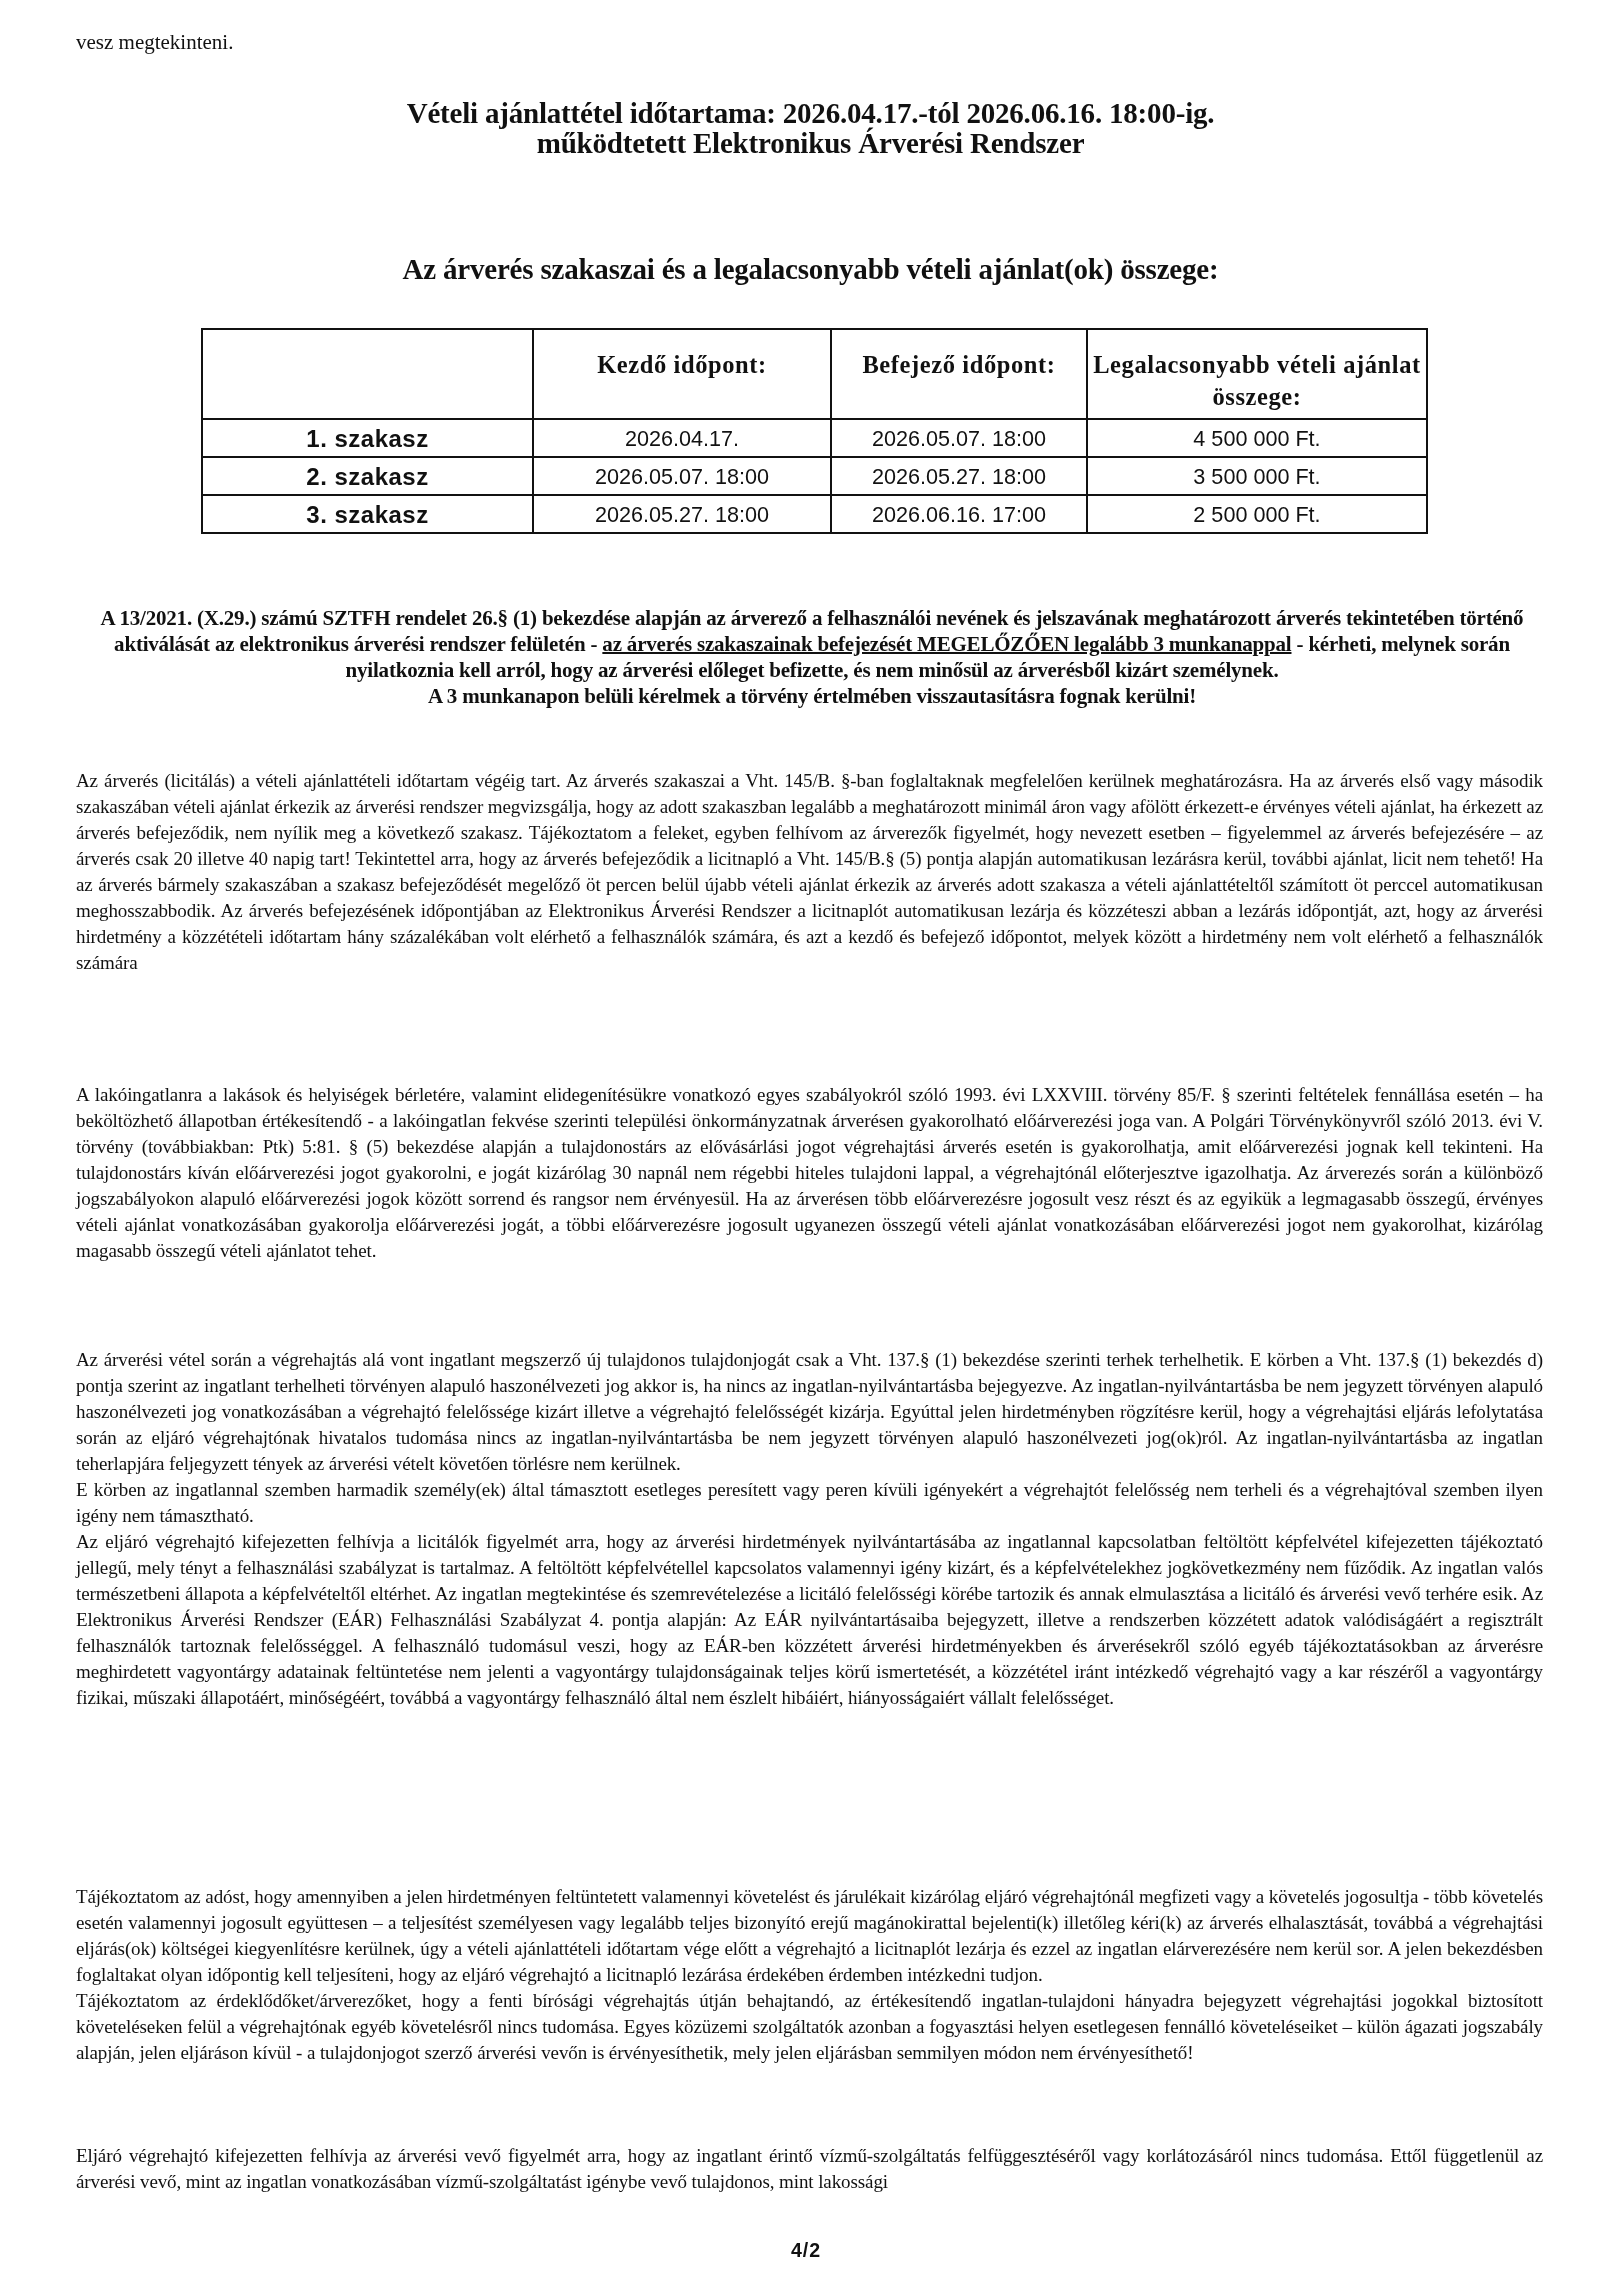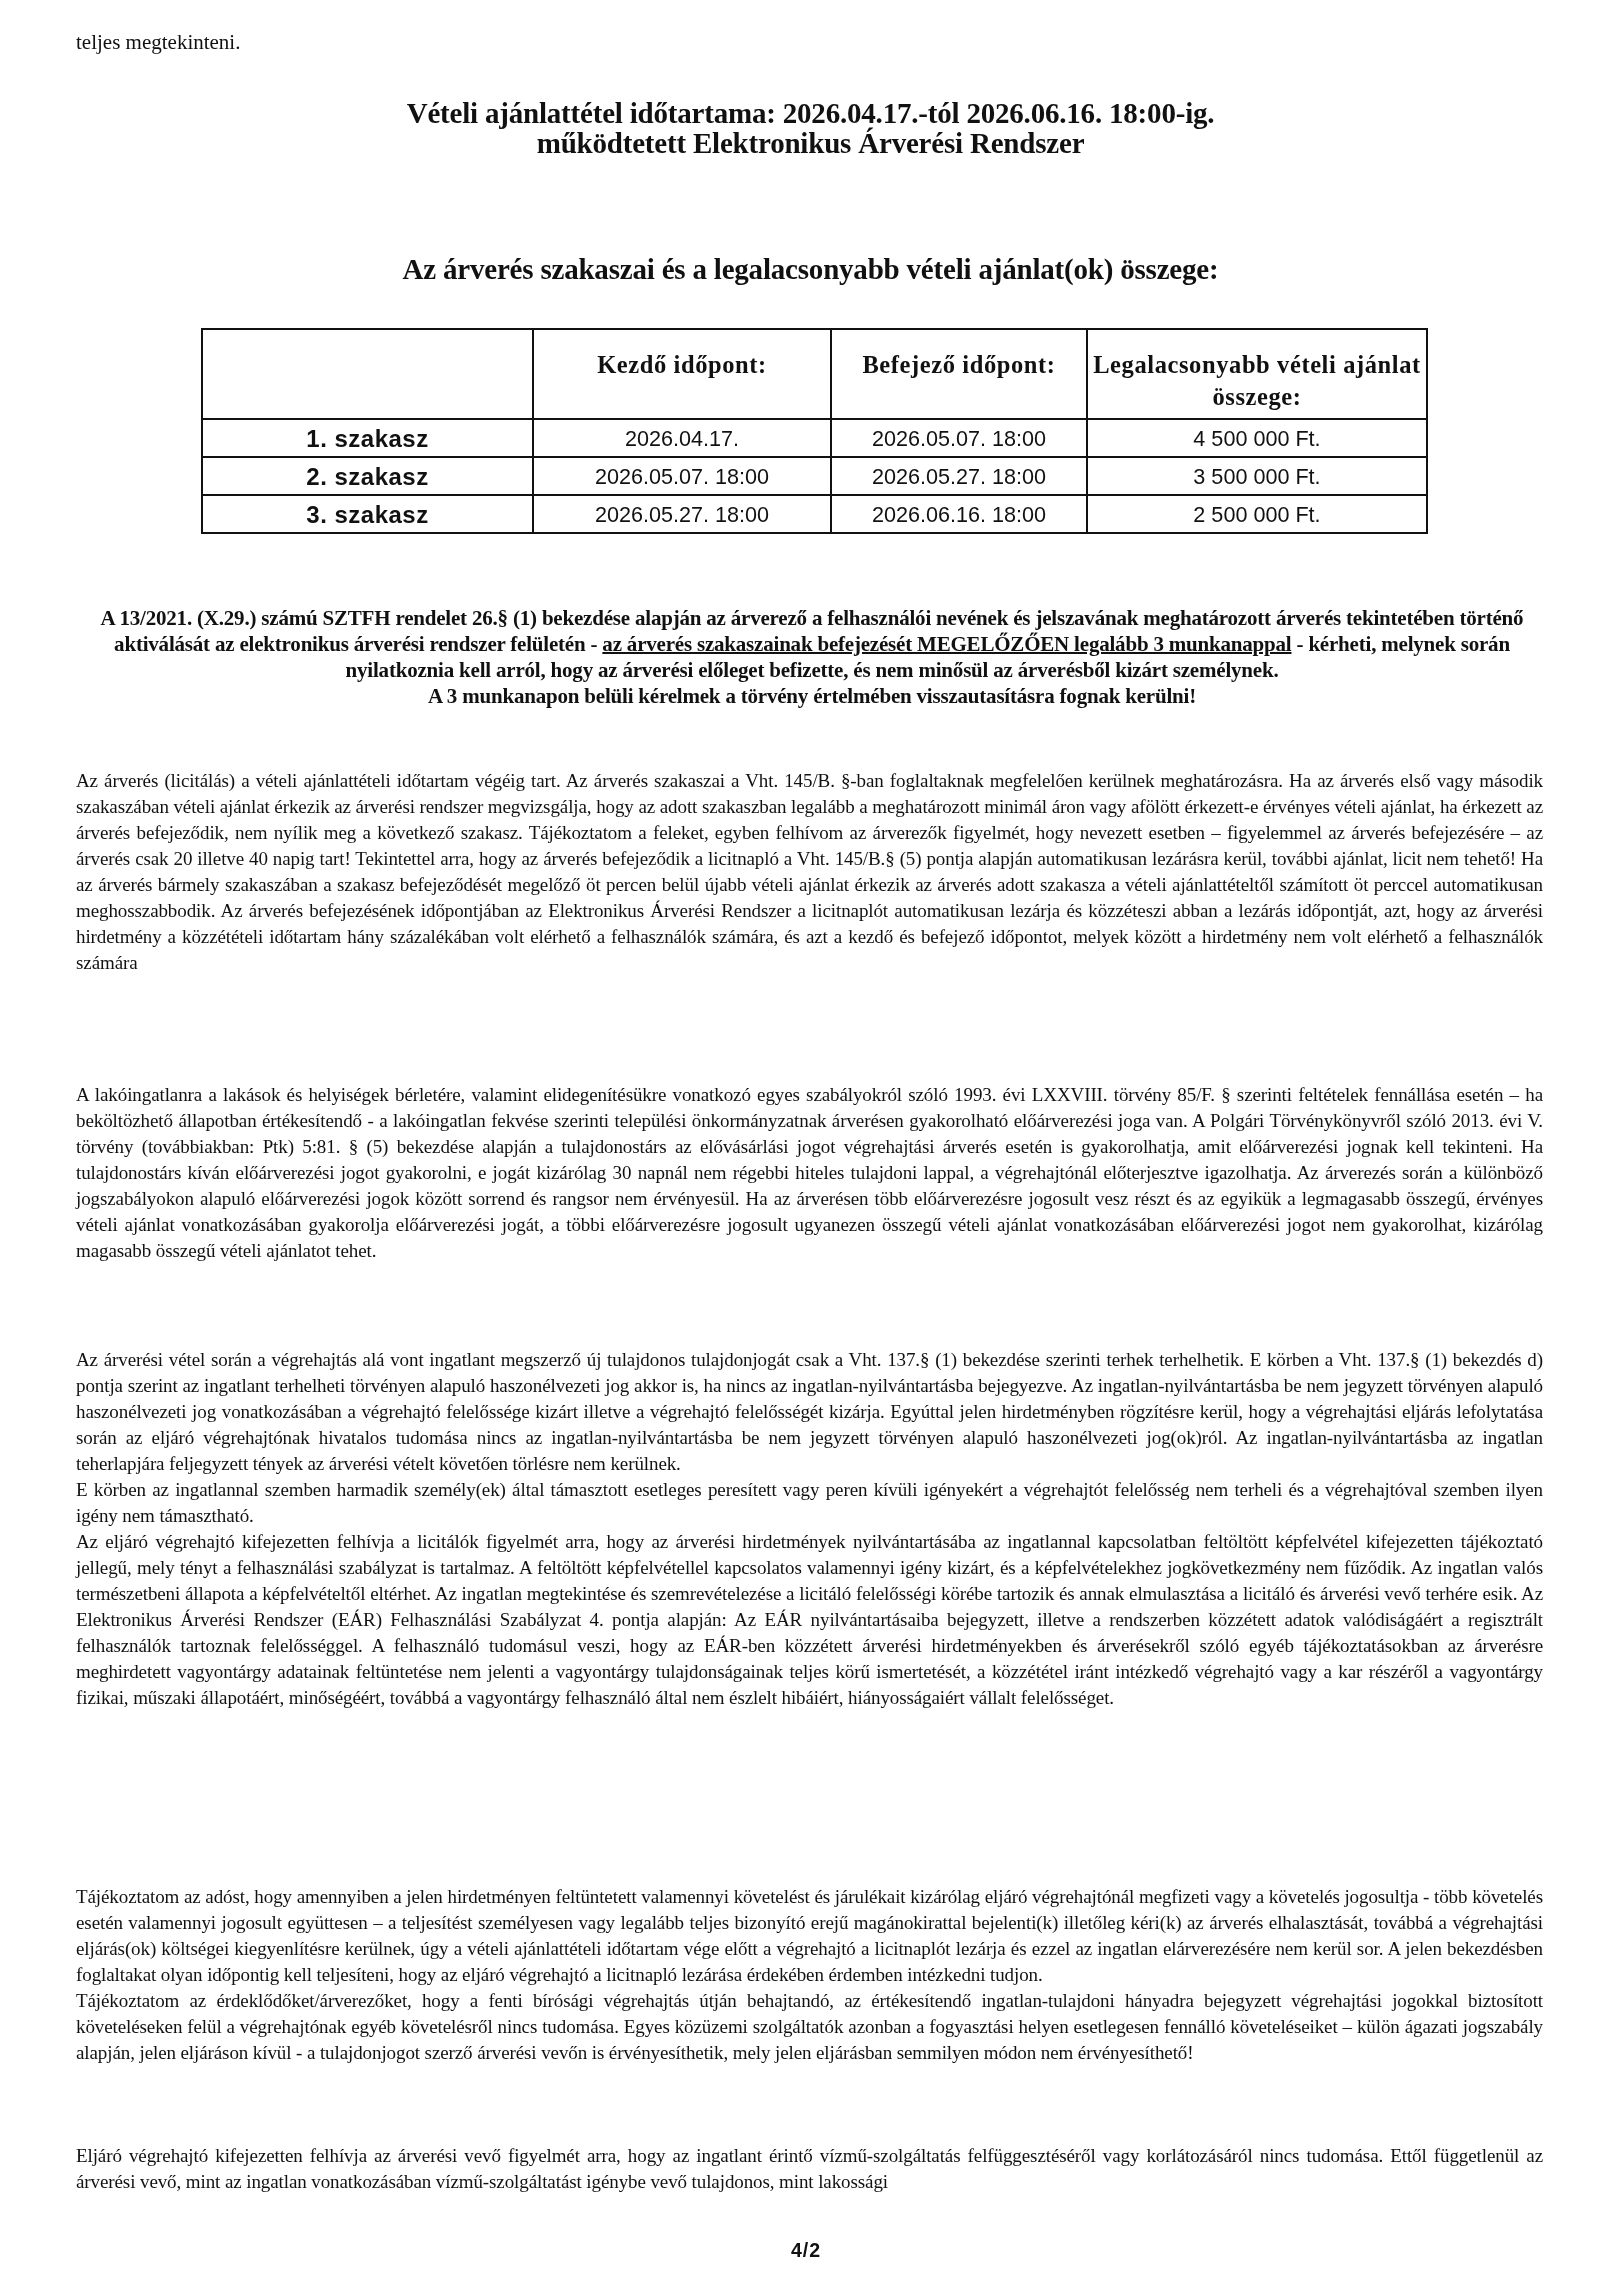--- a/index.html
+++ b/index.html
@@ -119,21 +119,21 @@
       font-weight: bold;
       font-size: 19.6px;
       letter-spacing: 1px;
     }
   </style>
 </head>
 <body>
 
 <div class="page">
 
-  <div class="carry">teljes megtekinteni.</div>
+  <div class="carry">vesz megtekinteni.</div>
 
   <div class="heading-block hb1">
     <div>Vételi ajánlattétel időtartama: 2026.04.17.-tól 2026.06.16. 18:00-ig.</div>
     <div>működtetett Elektronikus Árverési Rendszer</div>
   </div>
 
   <div class="heading-block hb2">Az árverés szakaszai és a legalacsonyabb vételi ajánlat(ok) összege:</div>
 
   <table class="stages">
     <colgroup>
@@ -159,21 +159,21 @@
       </tr>
       <tr>
         <td class="stage-label">2. szakasz</td>
         <td>2026.05.07. 18:00</td>
         <td>2026.05.27. 18:00</td>
         <td>3 500 000 Ft.</td>
       </tr>
       <tr>
         <td class="stage-label">3. szakasz</td>
         <td>2026.05.27. 18:00</td>
-        <td>2026.06.16. 18:00</td>
+        <td>2026.06.16. 17:00</td>
         <td>2 500 000 Ft.</td>
       </tr>
     </tbody>
   </table>
 
   <div class="notice">
     <div><span>A 13/2021. (X.29.) számú SZTFH rendelet 26.§ (1) bekezdése alapján az árverező a felhasználói nevének és jelszavának meghatározott árverés tekintetében történő aktiválását az elektronikus árverési rendszer felületén - </span><u>az árverés szakaszainak befejezését MEGELŐZŐEN legalább 3 munkanappal</u><span> - kérheti, melynek során nyilatkoznia kell arról, hogy az árverési előleget befizette, és nem minősül az árverésből kizárt személynek.</span></div>
     <div>A 3 munkanapon belüli kérelmek a törvény értelmében visszautasításra fognak kerülni!</div>
   </div>
 

